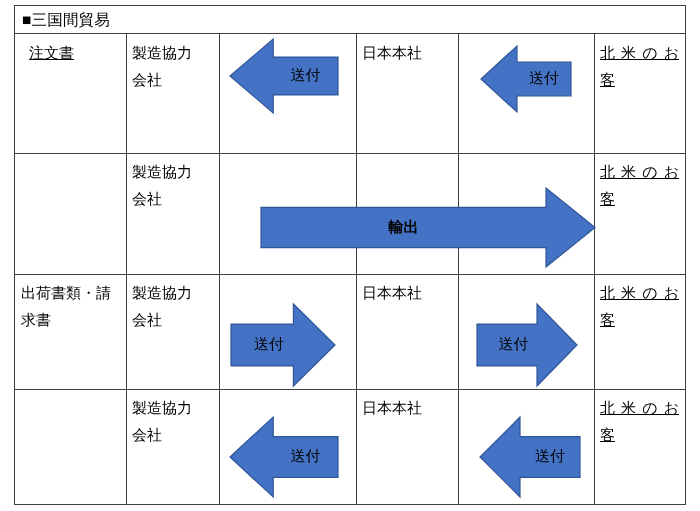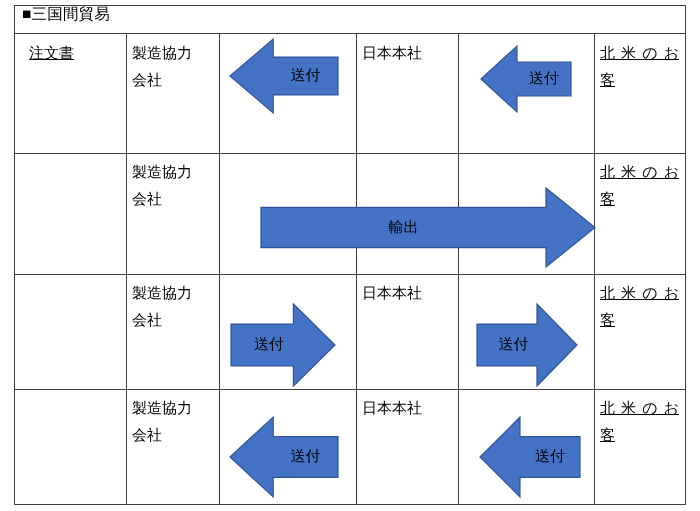--- a/index.html
+++ b/index.html
@@ -35,20 +35,21 @@
 
   .title-row {
     position: absolute;
     left: 0;
     top: 0;
     width: 100%;
     height: 28px;
     border-bottom: 1.5px solid #3f3f3f;
     box-sizing: border-box;
     display: flex;
+    align-items: center;
   }
   .title-text {
     font-size: 15.5px;
     line-height: 1;
     padding-left: 7px;
     letter-spacing: 0.2px;
     white-space: nowrap;
   }
 
   .grid {
@@ -170,29 +171,33 @@
             <div class="cell-label">製造協力
 会社</div>
           </div>
           <div class="cell" style="left: 341px; width: 102px;">
             <div class="cell-label"></div>
           </div>
           <div class="cell" style="left: 579px; width: 93px;">
             <div class="cell-label t-just narrow">北米のお
 客</div>
           </div>
-          <div class="arrow-wrap" style="left: 246px; top: 35px; width: 334px; height: 79px;">
+          <div class="arrow-wrap" style="left: 246px; top: 35px; width: 334px; height: 79px; font-weight: bold;">
             <svg width="334" height="79" viewBox="0 0 334 79">
               <polygon points="0.0,19.4 285.0,19.4 285.0,0.0 334.0,39.5 285.0,79.0 285.0,59.6 0.0,59.6" fill="#4472c4" stroke="#2f5597" stroke-width="1.2" stroke-linejoin="miter"></polygon>
             </svg>
             <div class="arrow-label" style="top: 31.5px; left: 0px; width: 285.02px; text-align: center;">輸出</div>
           </div>
         </div>
         <div class="hline" style="top: 240px;"></div>
         <div class="row" style="top: 240px; height: 115px;">
+          <div class="cell" style="left: 0px; width: 111px;">
+            <div class="cell-label">出荷書類・請
+求書</div>
+          </div>
           <div class="cell" style="left: 111px; width: 93px;">
             <div class="cell-label">製造協力
 会社</div>
           </div>
           <div class="cell" style="left: 341px; width: 102px;">
             <div class="cell-label">日本本社</div>
           </div>
           <div class="cell" style="left: 579px; width: 93px;">
             <div class="cell-label t-just narrow">北米のお
 客</div>

